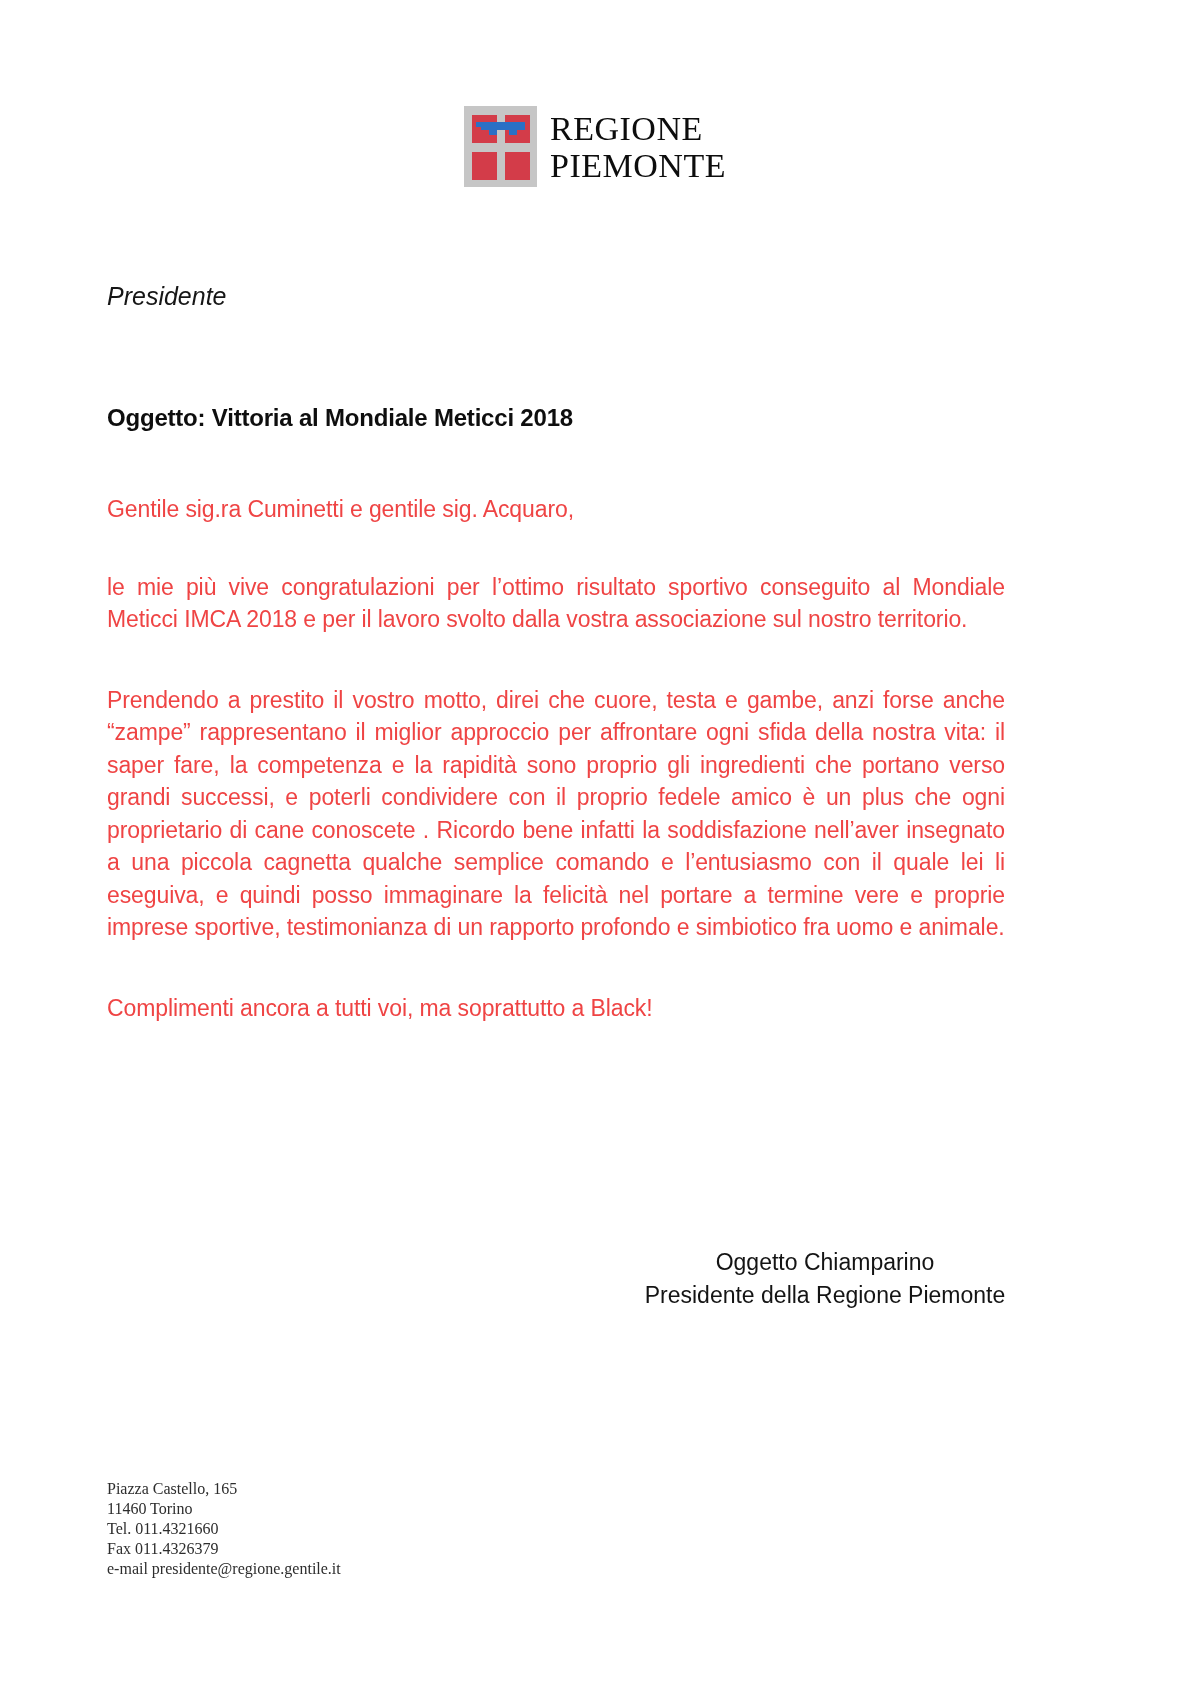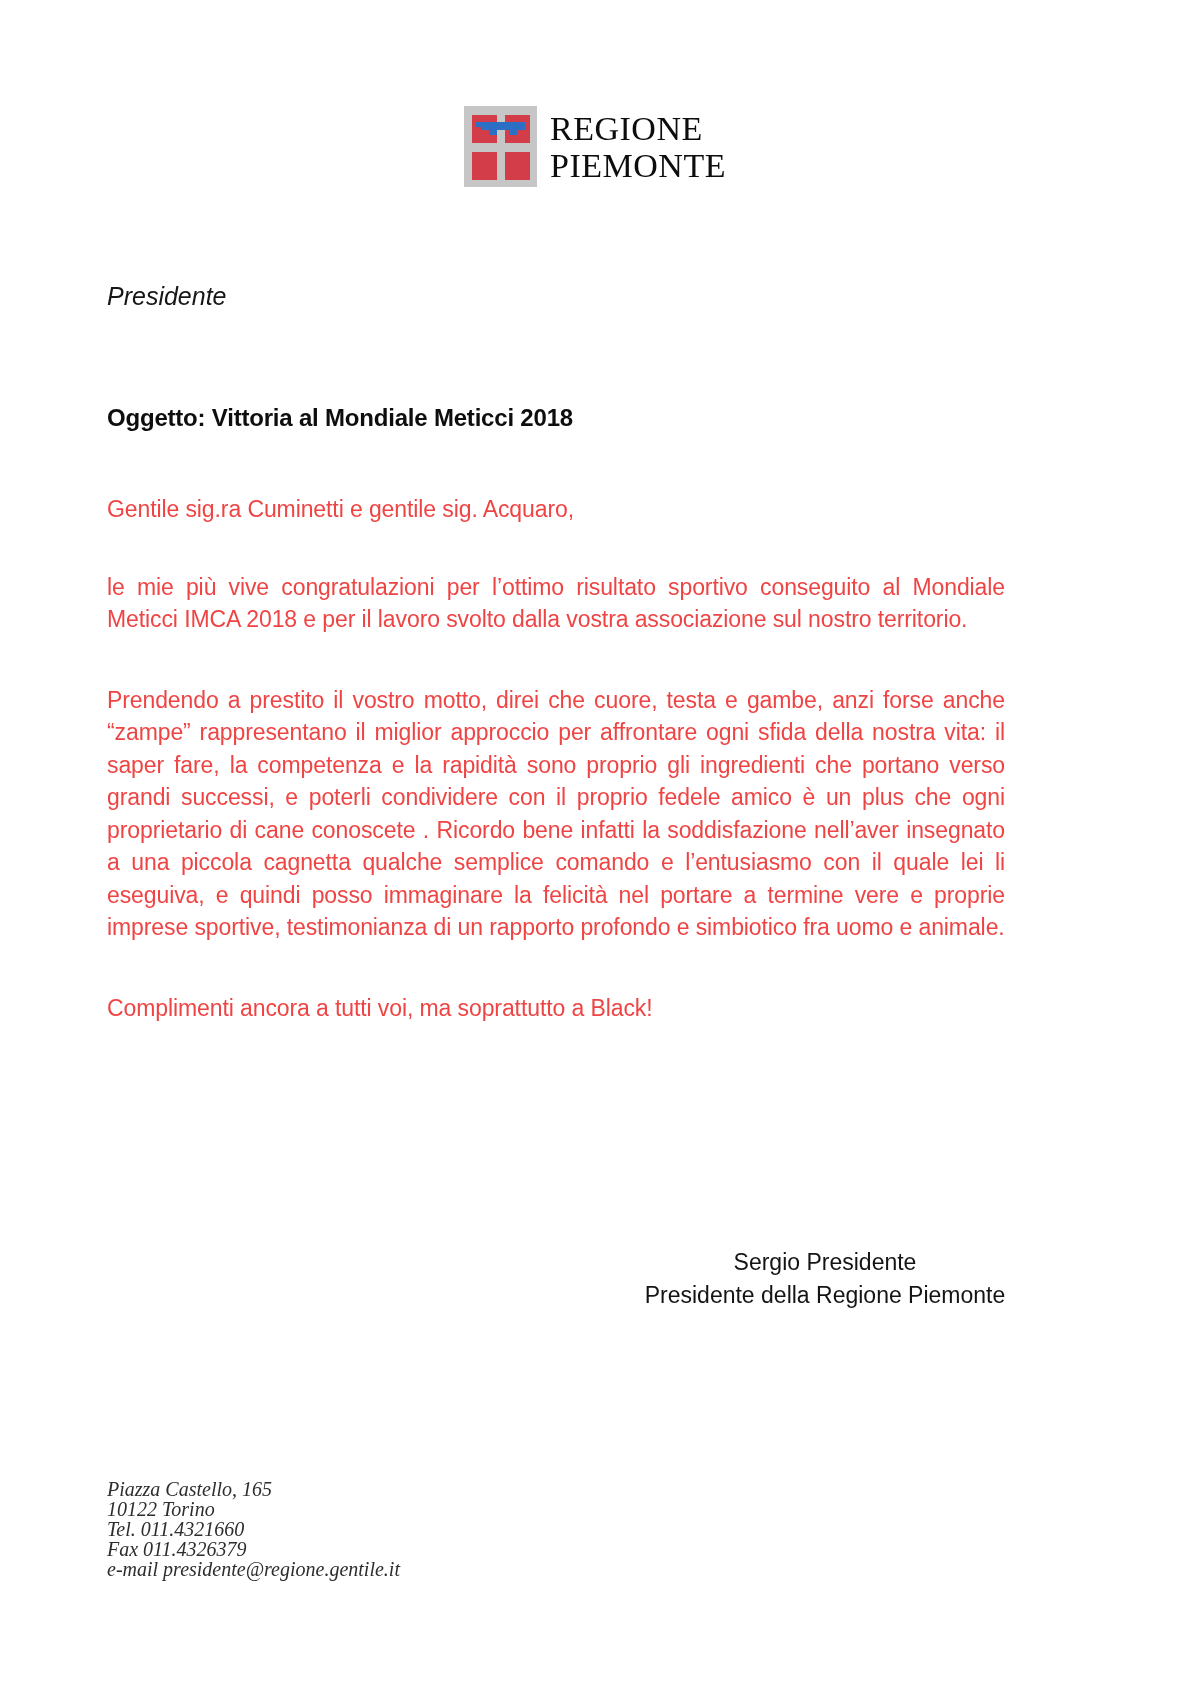--- a/index.html
+++ b/index.html
@@ -81,22 +81,21 @@
     font-size: 23px;
     line-height: 33px;
     color: #141414;
   }
 
   .footer {
     position: absolute;
     top: 1479px;
     left: 107px;
     font-family: "Liberation Serif", "DejaVu Serif", serif;
-    font-style: italic;
-    font-size: 20px;
+    font-size: 16px;
     line-height: 20px;
     color: #2d2d2d;
   }
 </style>
 </head>
 <body>
 
 <div class="page">
 
   <div class="letterhead">
@@ -121,25 +120,25 @@
   <div class="subject">Oggetto: Vittoria al Mondiale Meticci 2018</div>
 
   <div class="letter-body">
     <p class="greeting">Gentile sig.ra Cuminetti e gentile sig. Acquaro,</p>
     <p class="para">le mie più vive congratulazioni per l’ottimo risultato sportivo conseguito al Mondiale Meticci IMCA 2018 e per il lavoro svolto dalla vostra associazione sul nostro territorio.</p>
     <p class="para">Prendendo a prestito il vostro motto, direi che cuore, testa e gambe, anzi forse anche “zampe” rappresentano il miglior approccio per affrontare ogni sfida della nostra vita: il saper fare, la competenza e la rapidità sono proprio gli ingredienti che portano verso grandi successi, e poterli condividere con il proprio fedele amico è un plus che ogni proprietario di cane conoscete . Ricordo bene infatti la soddisfazione nell’aver insegnato a una piccola cagnetta qualche semplice comando e l’entusiasmo con il quale lei li eseguiva, e quindi posso immaginare la felicità nel portare a termine vere e proprie imprese sportive, testimonianza di un rapporto profondo e simbiotico fra uomo e animale.</p>
     <p class="para">Complimenti ancora a tutti voi, ma soprattutto a Black!</p>
   </div>
 
   <div class="signature">
-    <div>Sergio Presidente</div>
+    <div>Oggetto Chiamparino</div>
     <div>Presidente della Regione Piemonte</div>
   </div>
 
   <div class="footer">
     <div>Piazza Castello, 165</div>
-    <div>10122 Torino</div>
+    <div>11460 Torino</div>
     <div>Tel. 011.4321660</div>
     <div>Fax 011.4326379</div>
     <div>e-mail presidente@regione.gentile.it</div>
   </div>
 
 </div>
 
 </body></html>

